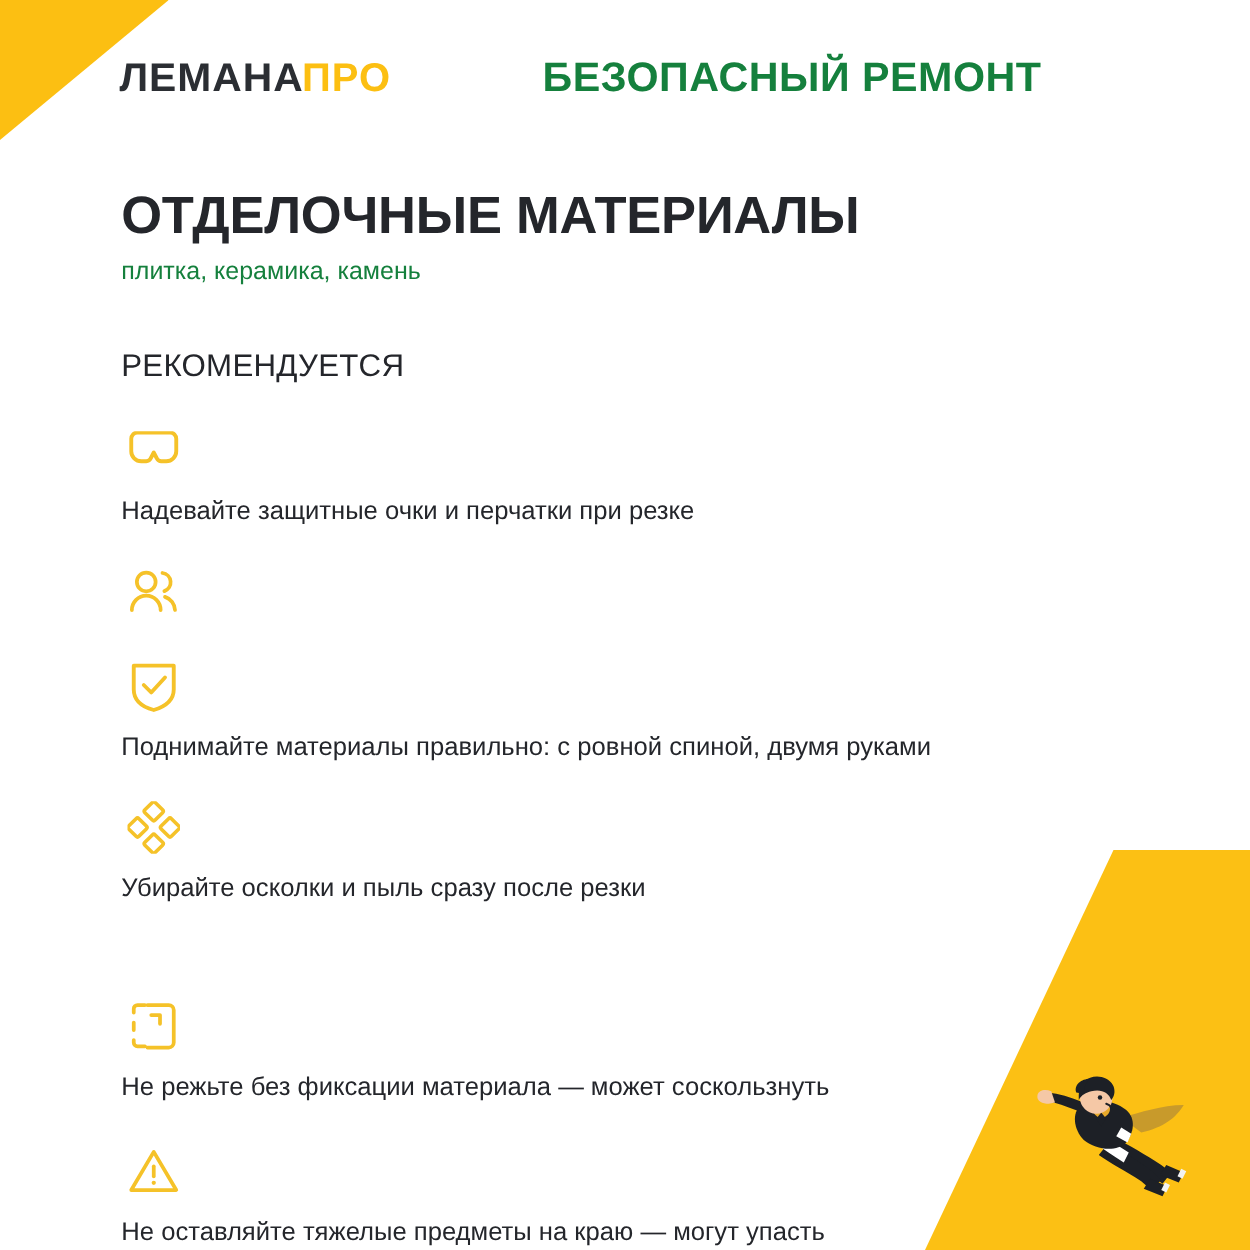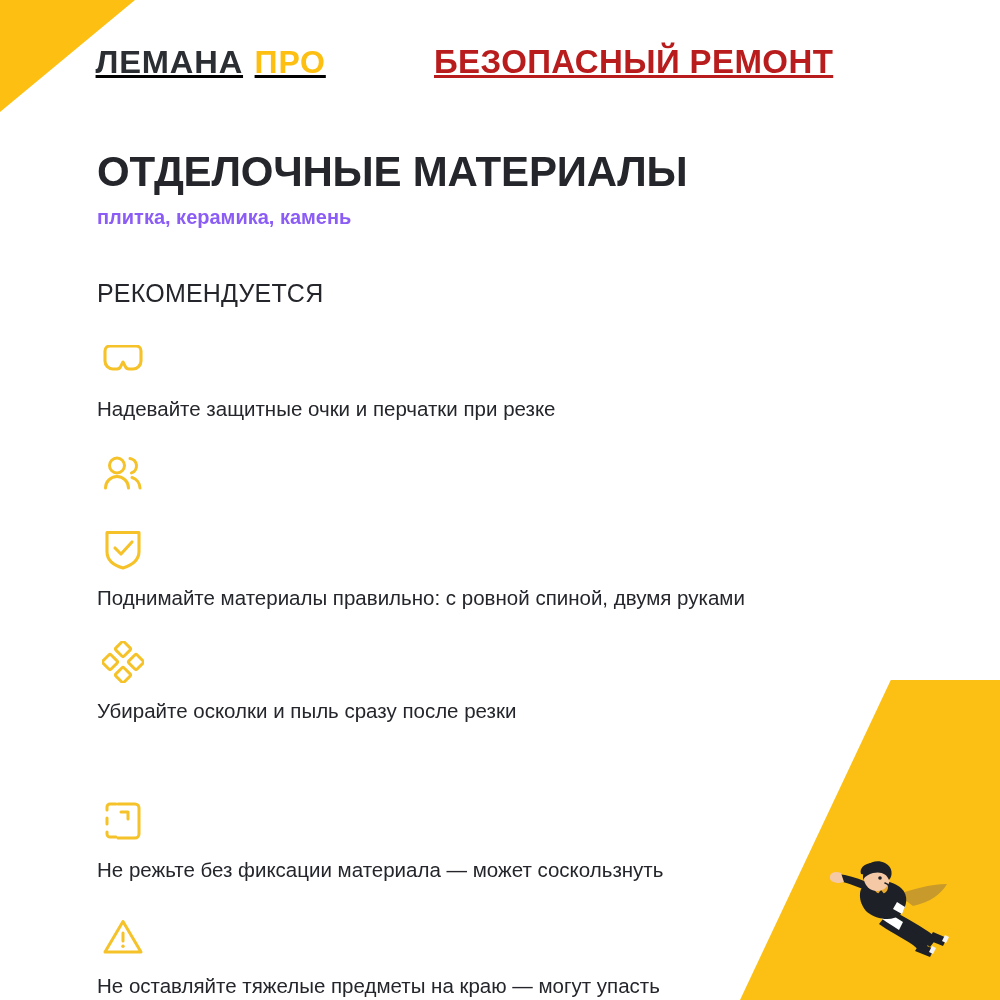--- a/index.html
+++ b/index.html
@@ -30,62 +30,60 @@
   }
 
   
   .header {
     position: absolute; left: 0; top: 0;
     width: 1000px; height: 112px;
     display: flex; align-items: center;
   }
   .logo {
     position: absolute; left: 97px; top: 44px;
-    display: flex; align-items: flex-end; gap: 13px;
+    display: flex; align-items: flex-end; 
     font-size: 31px; font-weight: 700;
     letter-spacing: 0.5px;
-    text-decoration: underline;
   }
   .logo-main {
     color: #2b2e33;
     font-weight: 700;
     font-size: 32px;
     letter-spacing: 0.8px;
     transform: scaleX(1.02);
   }
   .logo-pro {
     color: #fcbf12;
     font-weight: 700;
     font-size: 32px;
     letter-spacing: 0.8px;
   }
   .header-title {
     position: absolute; left: 434px; top: 43px;
-    color: #b91c1c;
+    color: #15803d;
     font-size: 33px;
     font-weight: 700;
     letter-spacing: 0.4px;
-    text-decoration: underline;
   }
 
   
   .content { position: absolute; left: 97px; top: 150px; width: 820px; }
 
   .page-title {
     color: #24262b;
     font-size: 42px;
     font-weight: 700;
     letter-spacing: -0.2px;
     line-height: 1.05;
   }
   .page-subtitle {
     margin-top: 12px;
-    color: #8b5cf6;
+    color: #15803d;
     font-size: 20px;
-    font-weight: 700;
+    font-weight: 400;
   }
 
   .section { margin-top: 50px; }
   .section-heading {
     color: #24262b;
     font-size: 25px;
     font-weight: 400;
     letter-spacing: 0.2px;
     margin-bottom: 26px;
   }

